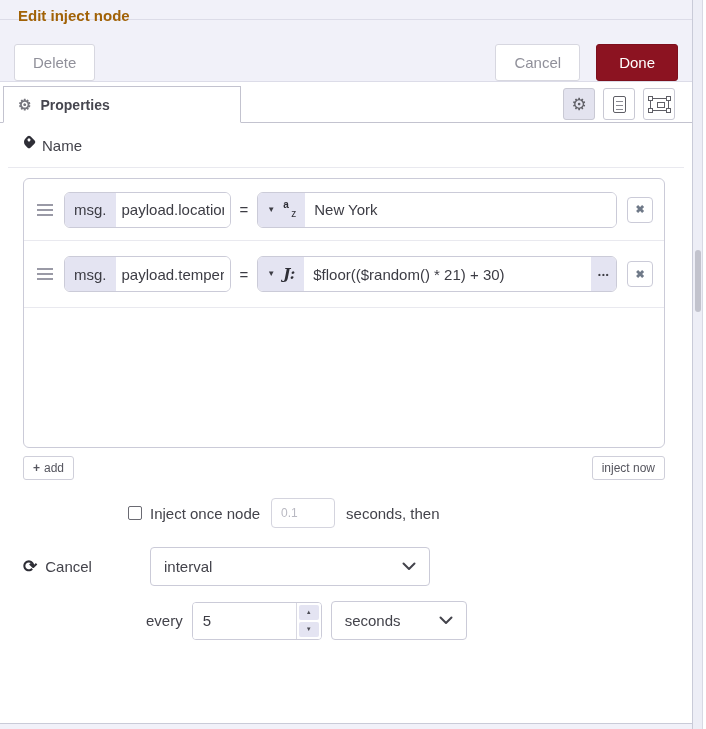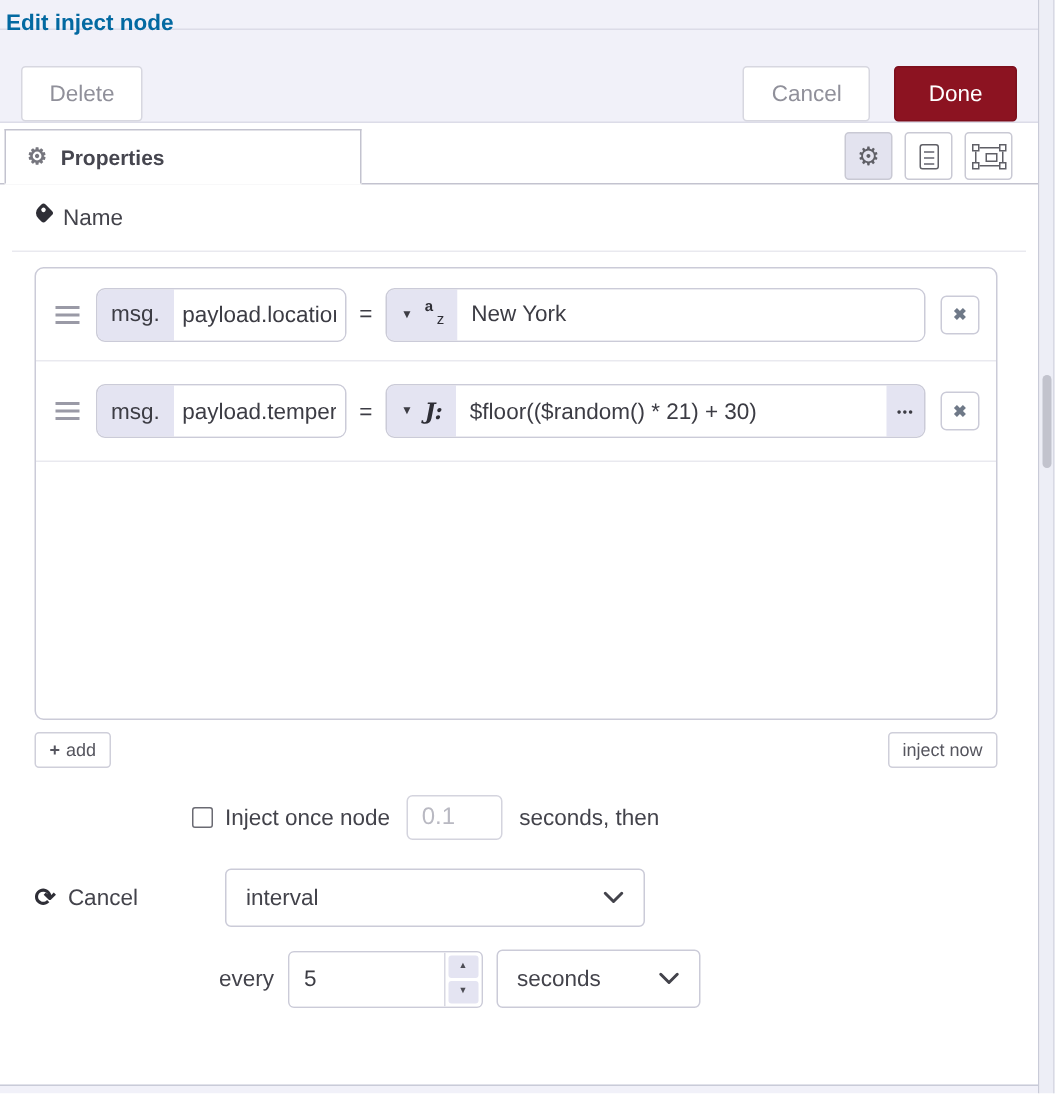--- a/index.html
+++ b/index.html
@@ -5,21 +5,21 @@
   * { box-sizing: border-box; }
   html,body { margin:0; padding:0; }
   body {
     width:706px; height:729px; position:relative; overflow:hidden;
     font-family:"Liberation Sans", sans-serif; background:#ffffff; color:#43434b;
   }
   .dialog { position:absolute; left:0; top:0; width:692px; height:729px; background:#fff; }
 
   
   .hdr { height:20px; background:#f1f1f9; border-bottom:1px solid #dcdce8;
-         font-weight:bold; font-size:15px; color:#0369a1; line-height:32px; padding-left:4px; }
+         font-weight:bold; font-size:15px; color:#a16207; line-height:32px; padding-left:18px; }
   
   .btnbar { height:62px; background:#f1f1f9; border-bottom:1px solid #dcdce8;
             display:flex; align-items:flex-end; padding:0 14px; }
   .btn { height:37px; border:1px solid #d7d7e0; background:#fff; border-radius:3px;
          font-size:15px; color:#90909a; padding:0 18px; font-family:inherit; cursor:pointer; }
   .btn-delete { margin-right:auto; }
   .btn-cancel { margin-right:16px; }
   .btn-done { background:#8C1321; border-color:#7d0f1d; color:#fff; padding:0 22px; }
 
   
@@ -50,21 +50,21 @@
                transform:rotate(45deg); position:relative; }
   .tag-shape::after { content:""; position:absolute; left:2px; top:2px; width:3px; height:3px;
                       border-radius:50%; background:#fff; }
   .txt-input { height:38px; border:1px solid #cfcfda; border-radius:4px; font-size:15px;
                color:#43434b; padding:0 12px; font-family:inherit; background:#fff; }
   #name-input { width:448px; }
 
   .sep { border-top:1px solid #e9e9ef; margin:13px 8px 0; }
 
   
-  .list { margin:10px 27px 0 23px; height:302px; border:1px solid #cbcbd8; border-radius:6px; background:#fff; }
+  .list { margin:10px 27px 0 23px; height:270px; border:1px solid #cbcbd8; border-radius:6px; background:#fff; }
   .prop-row { height:62px; display:flex; align-items:center; padding:0 10px; border-bottom:1px solid #e9e9ef; }
   .drag { width:16px; margin:0 11px 0 3px; cursor:grab; }
   .drag i { display:block; height:2px; background:#9a9aa6; margin:3px 0; }
   .typed { display:flex; align-items:stretch; height:36px; border:1px solid #cbcbd8;
            border-radius:6px; overflow:hidden; background:#fff; }
   .typed .pre { background:#e4e4f2; display:flex; align-items:center; padding:0 9px;
                 font-size:15px; color:#3c3c44; cursor:pointer; }
   .key-input { width:114px; border:none; outline:none; font-size:15px; padding:0 6px;
                color:#3c3c44; font-family:inherit; }
   .eq { margin:0 9px; font-size:15px; color:#3c3c44; }
@@ -89,21 +89,21 @@
   .sbtn { height:24px; border:1px solid #cfcfda; border-radius:3px; background:#fff; font-size:12px;
           color:#55555e; padding:0 9px; display:flex; align-items:center; gap:4px;
           font-family:inherit; cursor:pointer; }
   .plus { font-weight:bold; font-size:12px; color:#55555e; }
 
   
   .once { display:flex; align-items:center; margin:18px 0 0 128px; font-size:15px; color:#43434b; }
   .cbx { width:14px; height:14px; border:1px solid #6a6a72; border-radius:2px; background:#fff;
          margin-right:8px; cursor:pointer; flex:none; }
   .once-input { width:64px; height:30px; border:1px solid #d4d4de; border-radius:4px; margin:0 11px;
-                color:#b9b9c2; font-size:16px; padding:0 9px; font-family:inherit; }
+                color:#b9b9c2; font-size:12px; padding:0 9px; font-family:inherit; }
 
   
   .repeat-row { display:flex; align-items:center; margin:19px 0 0 23px; font-size:15px; color:#43434b; }
   .repeat-lbl { display:flex; align-items:center; gap:8px; width:127px; }
   .repeat-glyph { font-size:17px; font-weight:bold; color:#2e2e36; line-height:1; }
   .select { height:39px; border:1px solid #cbcbd8; border-radius:4px; background:#fff;
             display:flex; align-items:center; justify-content:space-between;
             padding:0 13px; font-size:15px; color:#43434b; cursor:pointer; }
   .sel-repeat { width:280px; }
   .sel-units { width:136px; margin-left:9px;gap:28px; }

